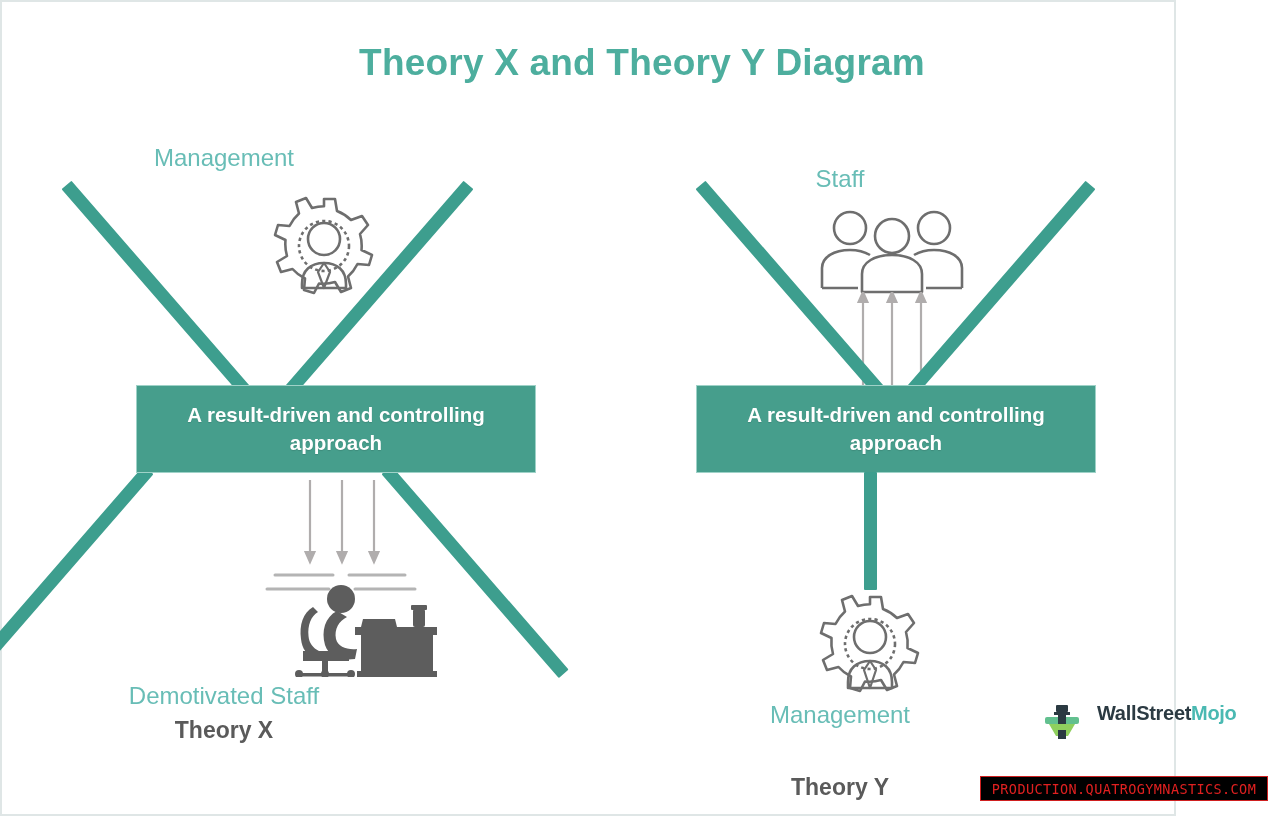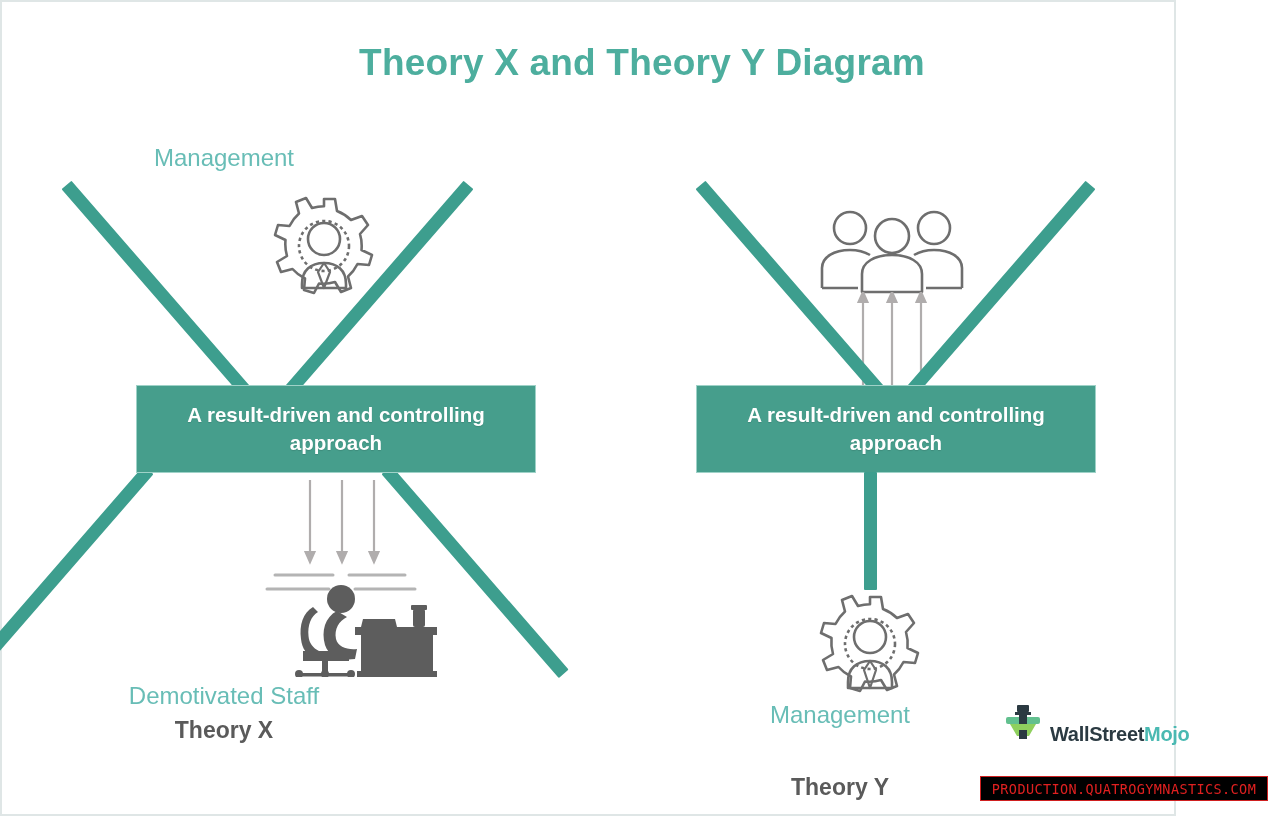--- a/index.html
+++ b/index.html
@@ -72,22 +72,22 @@
     font-size: 23px;
     font-weight: bold;
   }
   
   .icon-wrap { position: absolute; }
   
   .garrows { position: absolute; }
   
   #wsm {
     position: absolute;
-    left: 1001px; top: 700px;
-    display: flex; align-items: flex-end; gap: 7px;
+    left: 1040px; top: 700px;
+    display: flex; align-items: flex-start; gap: 15px;
   }
   #wsm-text {
     font-size: 20px; font-weight: bold; letter-spacing: -0.3px;
   }
   #wsm-text .a { color: #2b3a42; }
   #wsm-text .b { color: #4ab9b2; }
   
   #footer {
     position: absolute;
     left: 978px; top: 774px;
@@ -194,20 +194,21 @@
         </g>
       </svg>
     </div>
 
     <div class="lbl-teal" style="top:680px;left:-118px;width:560px;">Demotivated Staff</div>
     <div class="lbl-dark" style="top:715px;left:-118px;width:560px;">Theory X</div>
   </div>
 
   <div class="panel" id="panel-y">
 
+    <div class="lbl-teal" style="top:163px;left:-82px;width:560px;">Staff</div>
 
     <div class="icon-wrap" style="left:170px;top:202px;width:160px;height:90px;">
       <svg width="160" height="90" viewBox="0 0 160 90" fill="none" stroke="#6e6e6e" stroke-width="2.6" stroke-linejoin="round">
 
         <circle cx="38" cy="24" r="16"></circle>
         <path d="M10 84 L10 64 C10 53 22 46 38 46 C46 46 53 48 58 51"></path>
         <path d="M10 84 L46 84"></path>
 
         <circle cx="122" cy="24" r="16"></circle>
         <path d="M150 84 L150 64 C150 53 138 46 122 46 C114 46 107 48 102 51"></path>

